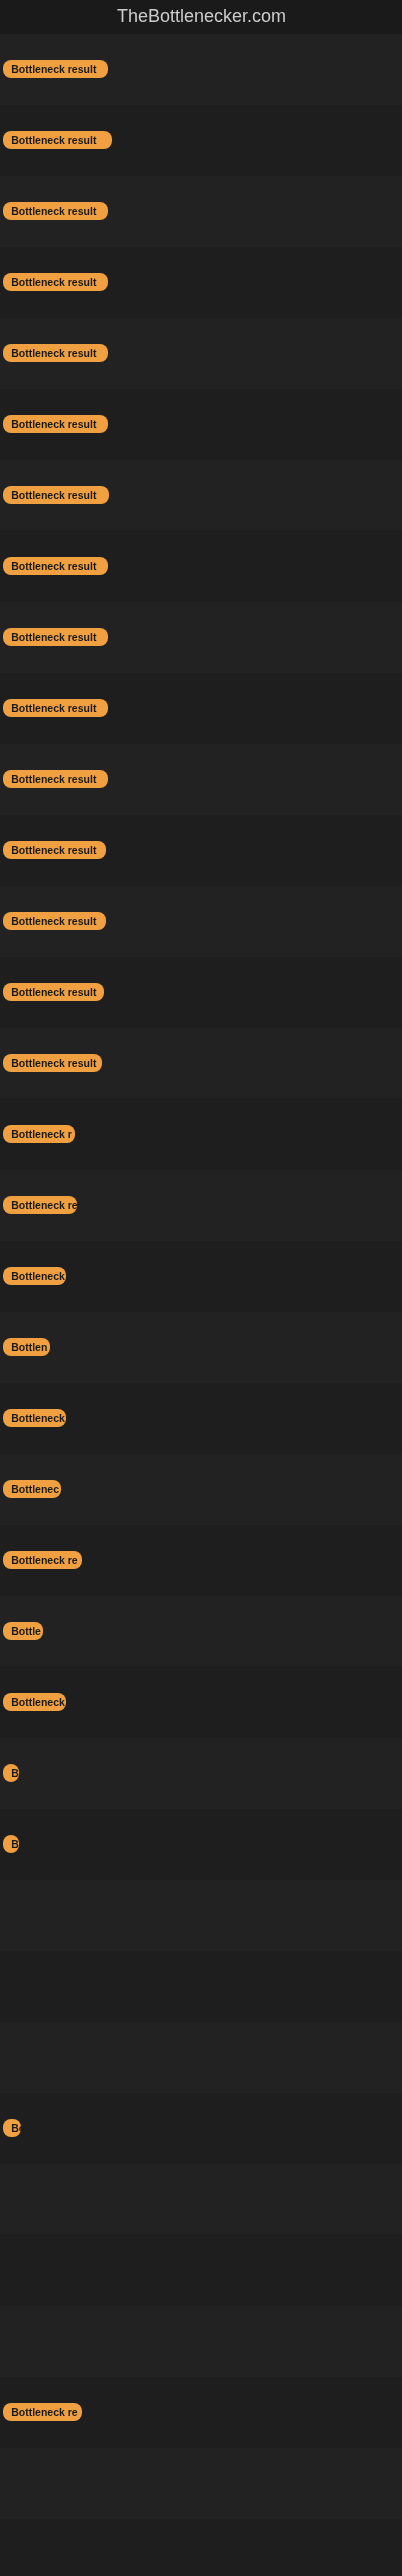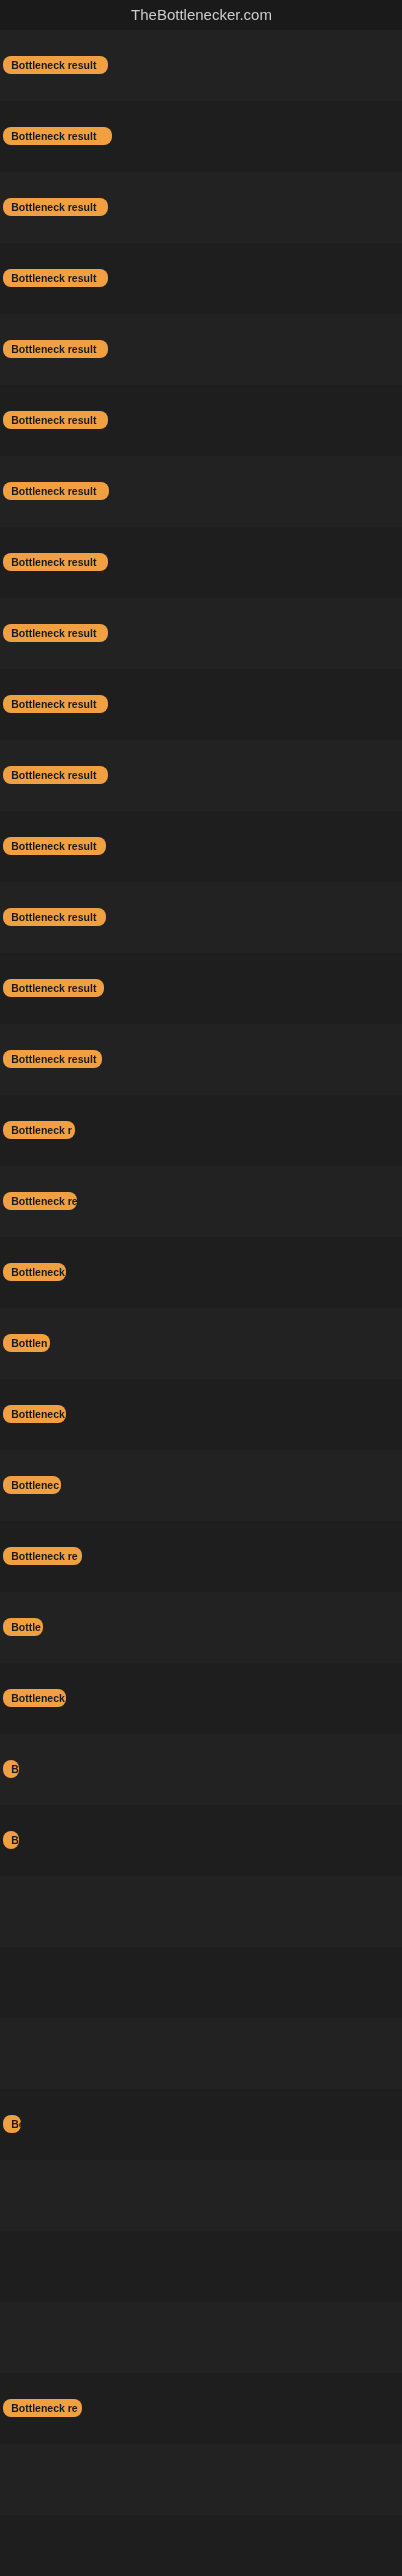--- a/index.html
+++ b/index.html
@@ -12,21 +12,21 @@
       width: 403px;
       min-height: 2576px;
       background-color: #1a1a1a;
       font-family: Arial, sans-serif;
       position: relative;
     }
 
     .site-title {
       text-align: center;
       color: #cccccc;
-      font-size: 15px;
+      font-size: 18px;
       padding: 6.4px 0;
       background-color: #1a1a1a;
     }
 
     .bottleneck-badge {
       background-color: #f0a040;
       color: #1a1a1a;
       font-size: 10.5px;
       font-weight: bold;
       padding: 3.2px 8px;

